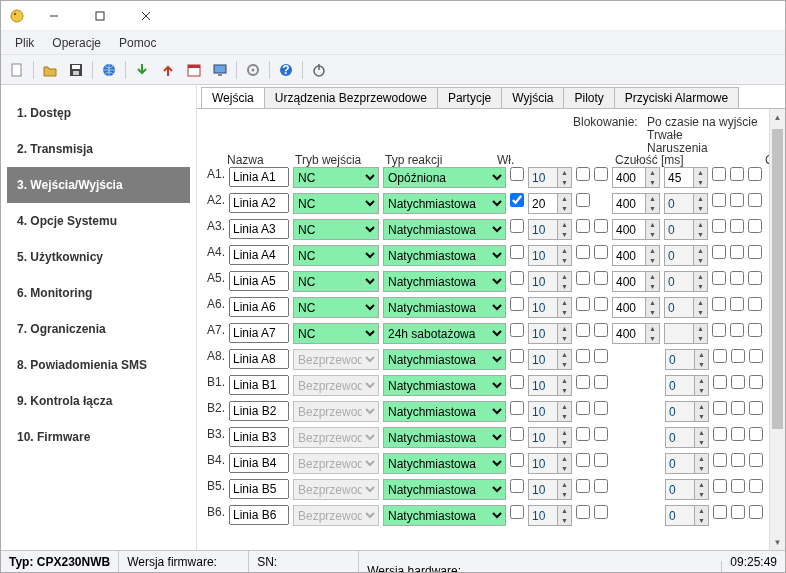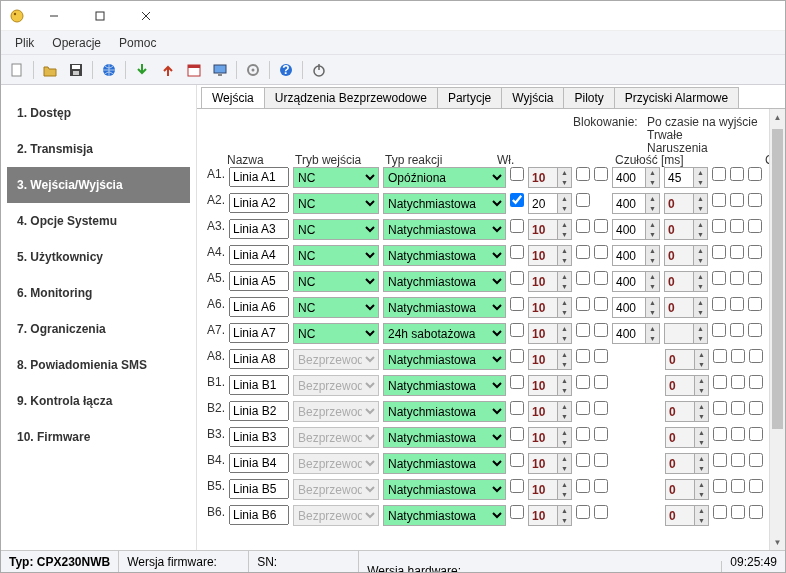--- a/index.html
+++ b/index.html
@@ -27,21 +27,21 @@
 .rows { }
 .row { display:flex; align-items:flex-start; height:26px; padding-left:6px; gap:4px; }
 .row .lbl { width:22px; text-align:right; color:#333; }
 .row select { height:21px; border:1px solid #aaa; background:#86efac; }
 .row select:disabled { color:#888; background:#e9e9e9; }
 .row .nazwa { width:60px; }
 .row .tryb { width:86px; }
 .row .typ { width:123px; }
 .row .spin { display:flex; align-items:center; }
 .row .spin input { width:30px; height:21px; border:1px solid #aaa; text-align:left; padding:0 3px; background:#fff; }
-.row .spin input:disabled { color:#7f1d1d; background:#f3f3f3;font-weight:bold; }
+.row .spin input:disabled { color:#0c4a6e; background:#f3f3f3; }
 .row .spin .arrows { width:14px; height:21px; border:1px solid #aaa; border-left:none; display:flex; flex-direction:column; background:#e9e9e9; }
 .row .spin .arrows div { flex:1; font-size:7px; line-height:1; display:flex; align-items:center; justify-content:center; color:#555; }
 .statusbar { height:22px; border-top:1px solid #c8c8c8; background:#f3f4f7; display:flex; align-items:center; font-size:11px; }
 .statusbar > div { padding:0 8px; border-right:1px solid #c8c8c8; height:100%; display:flex; align-items:center; }
 .statusbar .flex { flex:1;margin-top:19px; }
 .scrollbar-v { position:absolute; right:0; top:0; bottom:0; width:16px; background:#f0f0f0; border-left:1px solid #ddd; }
 .scrollbar-v .thumb { position:absolute; left:2px; right:2px; top:20px; height:300px; background:#c2c2c2; }
 .scrollbar-v .arr { position:absolute; left:0; right:0; height:16px; display:flex; align-items:center; justify-content:center; font-size:8px; color:#666; }
 input[type=checkbox]{ width:14px; height:14px; margin:0; }
 </style>

